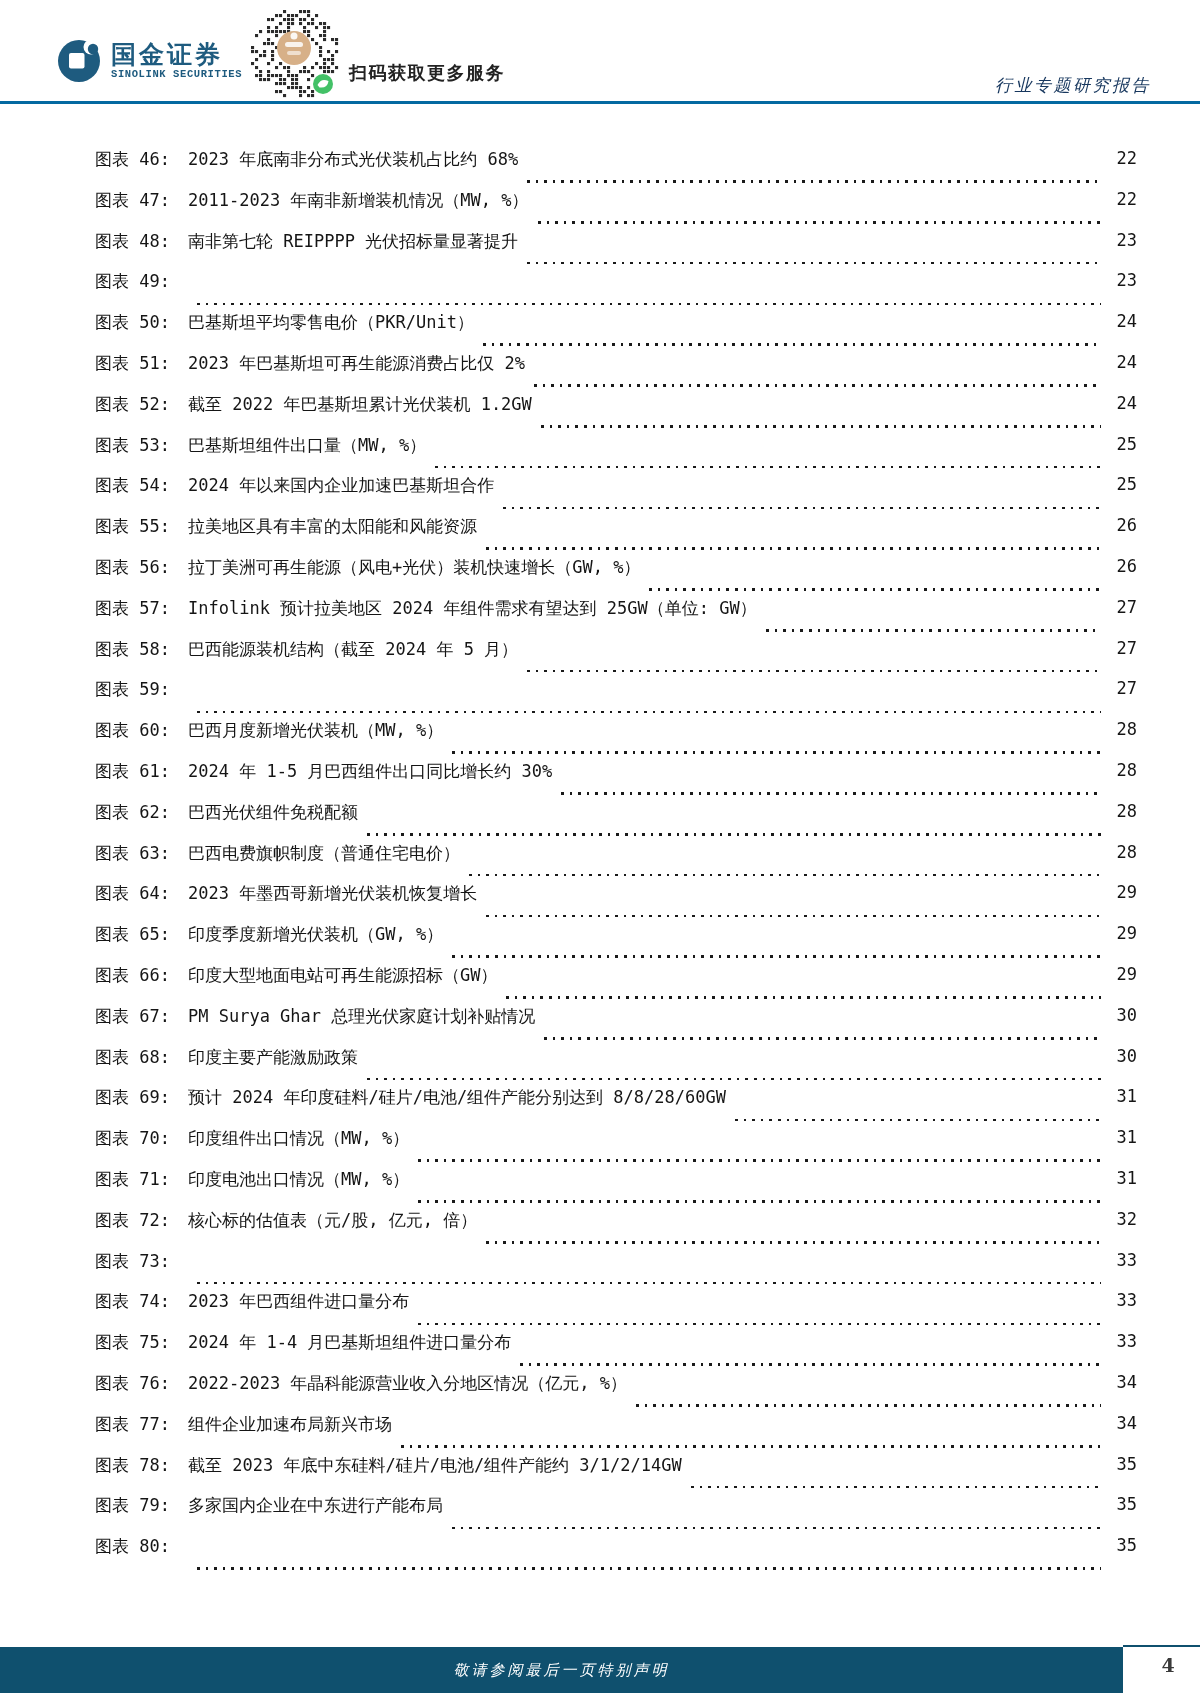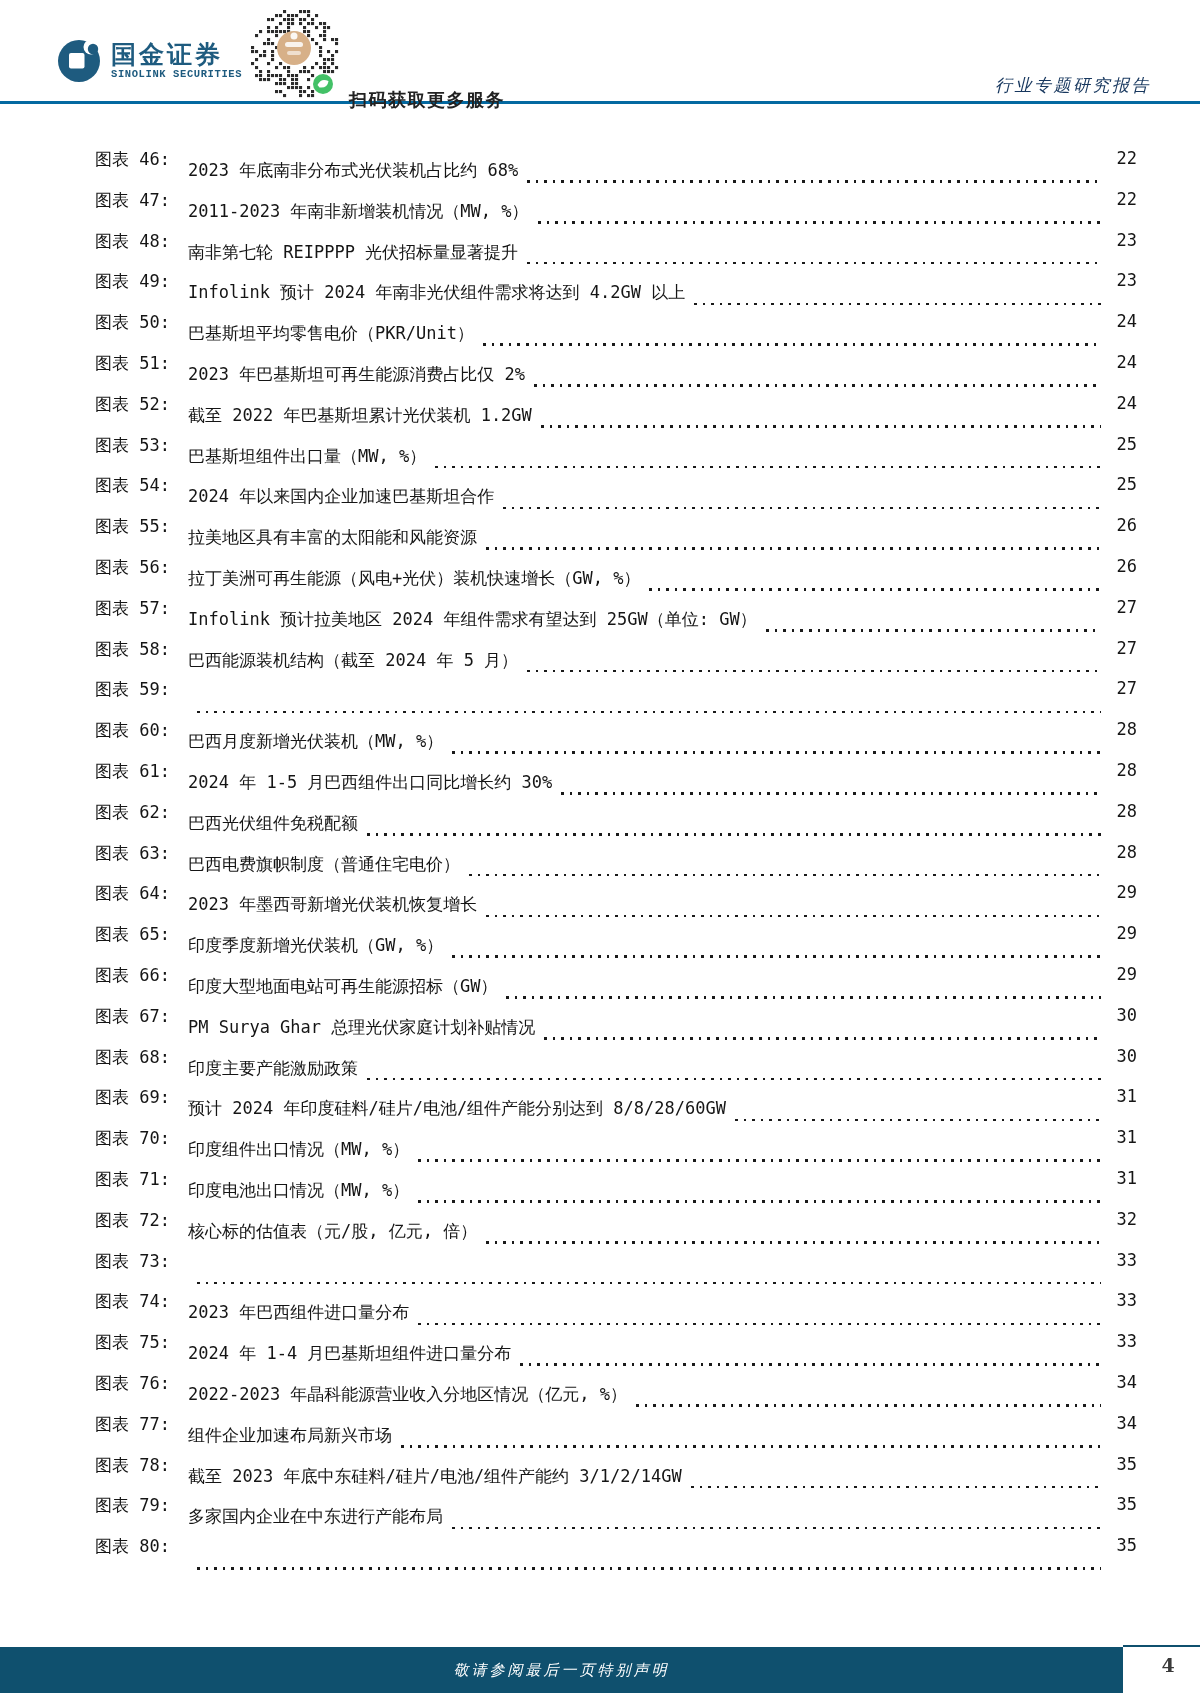--- a/index.html
+++ b/index.html
@@ -11,30 +11,30 @@
   
   .header { position:absolute; top:0; left:0; width:1200px; height:101px;
             border-bottom:3px solid #0369a1; background:#fff; }
   .brand { position:absolute; left:56px; top:38px; display:flex; align-items:center; gap:9px; }
   .brand-mark { width:46px; height:46px; }
   .brand-cn { font-size:25px; font-weight:bold; color:#1E5B7F; letter-spacing:3px; line-height:1.05; }
   .brand-en { font-size:10.5px; font-weight:bold; color:#1E5B7F; letter-spacing:0.6px;font-family:Liberation Mono, monospace; }
 
   .qr { position:absolute; left:247px; top:6px; width:94px; height:94px; }
   .qr-caption { position:absolute; left:349px; top:61px; font-size:18px; font-weight:bold;
-                color:#222; letter-spacing:1.5px;margin-top:27px; }
+                color:#222; letter-spacing:1.5px; }
   .report-type { position:absolute; right:49px; top:74px; font-size:17px; color:#17375E;
                  font-family:"DejaVu Serif", serif; font-style:italic; letter-spacing:2.5px; }
 
   
   .toc { position:absolute; top:148px; left:95px; width:1042px; }
   .toc-row { display:flex; align-items:flex-start; height:40.8px; font-size:17px; color:#151515;
              font-family:"DejaVu Sans Mono", monospace; white-space:nowrap; }
   .toc-label { flex:none; width:93px; }
-  .toc-title { flex:none;margin-top:11px; }
+  .toc-title { flex:none; }
   .toc-leader { flex:1 1 auto; min-width:14px; height:2.6px; margin:0 4px 6px 9px; align-self:flex-end;
                 background-image:repeating-linear-gradient(to right,#1a1a1a 0 2.6px,transparent 2.6px 8.6px); }
   .toc-page { flex:none; min-width:32px; text-align:right; }
 
   
   .footer-bar { position:absolute; left:0; top:1647px; width:1123px; height:46px;
                 background:#0F506E; display:flex; align-items:center; justify-content:center; }
   .footer-disclaimer { color:#ffffff; font-size:15px; font-family:Liberation Serif, serif;
                        font-style:italic; letter-spacing:3px; }
   .footer-line { position:absolute; left:1123px; top:1645px; width:77px; height:2px; background:#0F506E; }
@@ -237,21 +237,20 @@
 
     <div class="toc-row">
       <span class="toc-label">图表 48:</span>
       <span class="toc-title">南非第七轮 REIPPPP 光伏招标量显著提升</span>
       <span class="toc-leader"></span>
       <span class="toc-page">23</span>
     </div>
 
     <div class="toc-row">
       <span class="toc-label">图表 49:</span>
-      <span class="toc-title">Infolink 预计 2024 年南非光伏组件需求将达到 4.2GW 以上</span>
       <span class="toc-leader"></span>
       <span class="toc-page">23</span>
     </div>
 
     <div class="toc-row">
       <span class="toc-label">图表 50:</span>
       <span class="toc-title">巴基斯坦平均零售电价（PKR/Unit）</span>
       <span class="toc-leader"></span>
       <span class="toc-page">24</span>
     </div>

